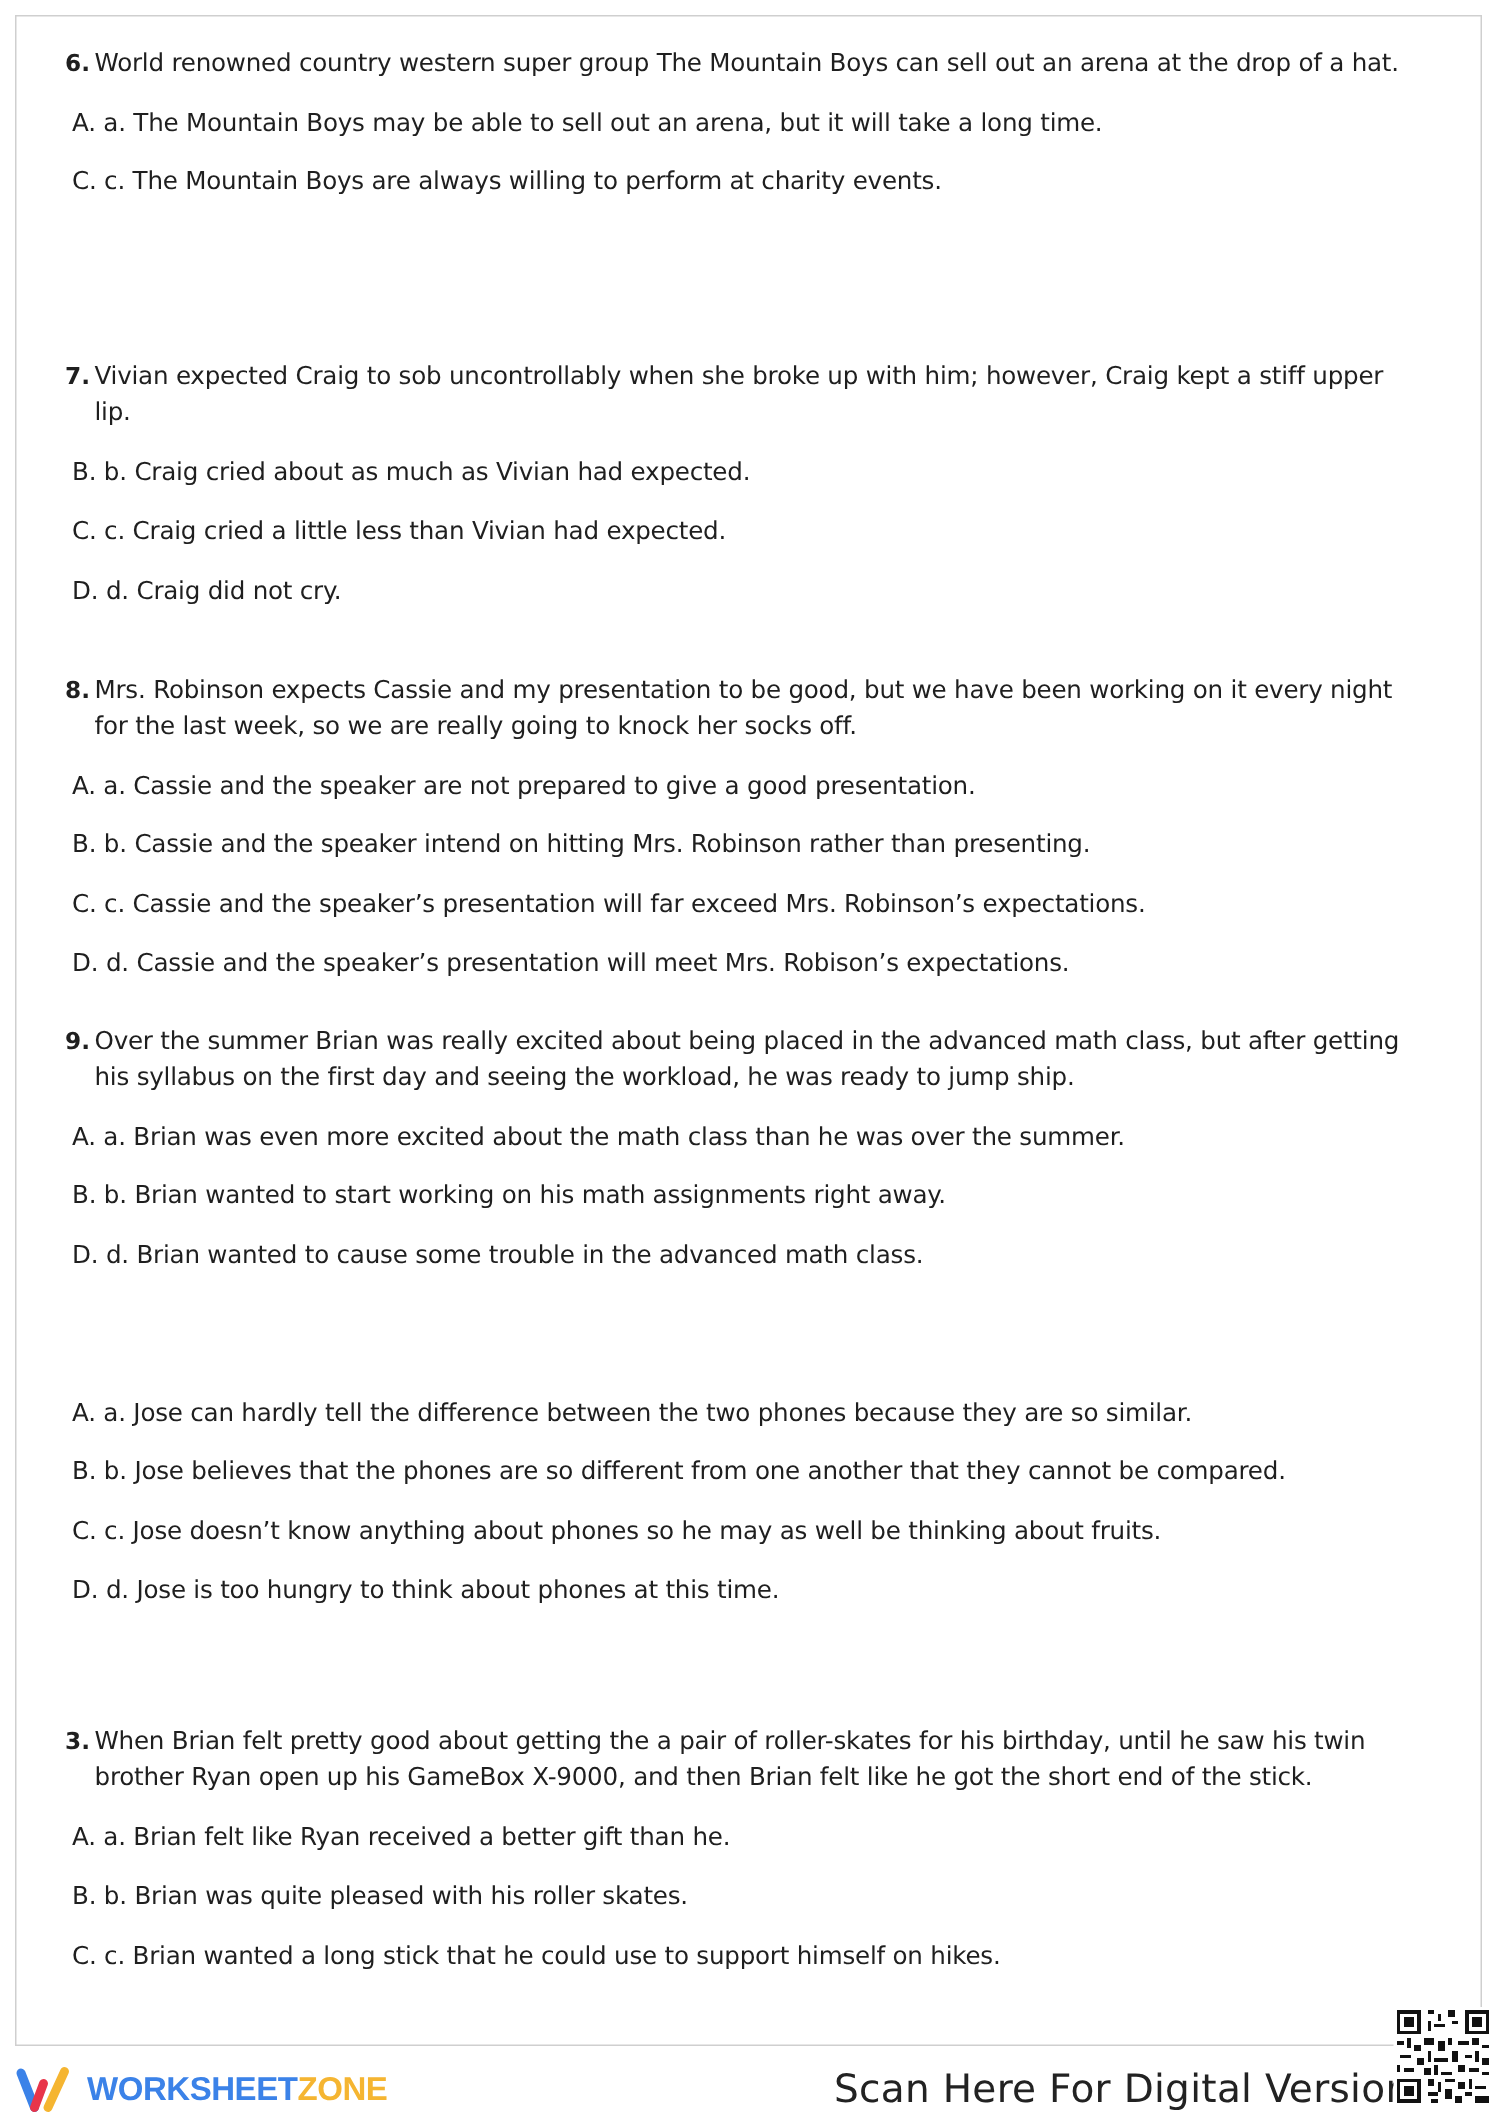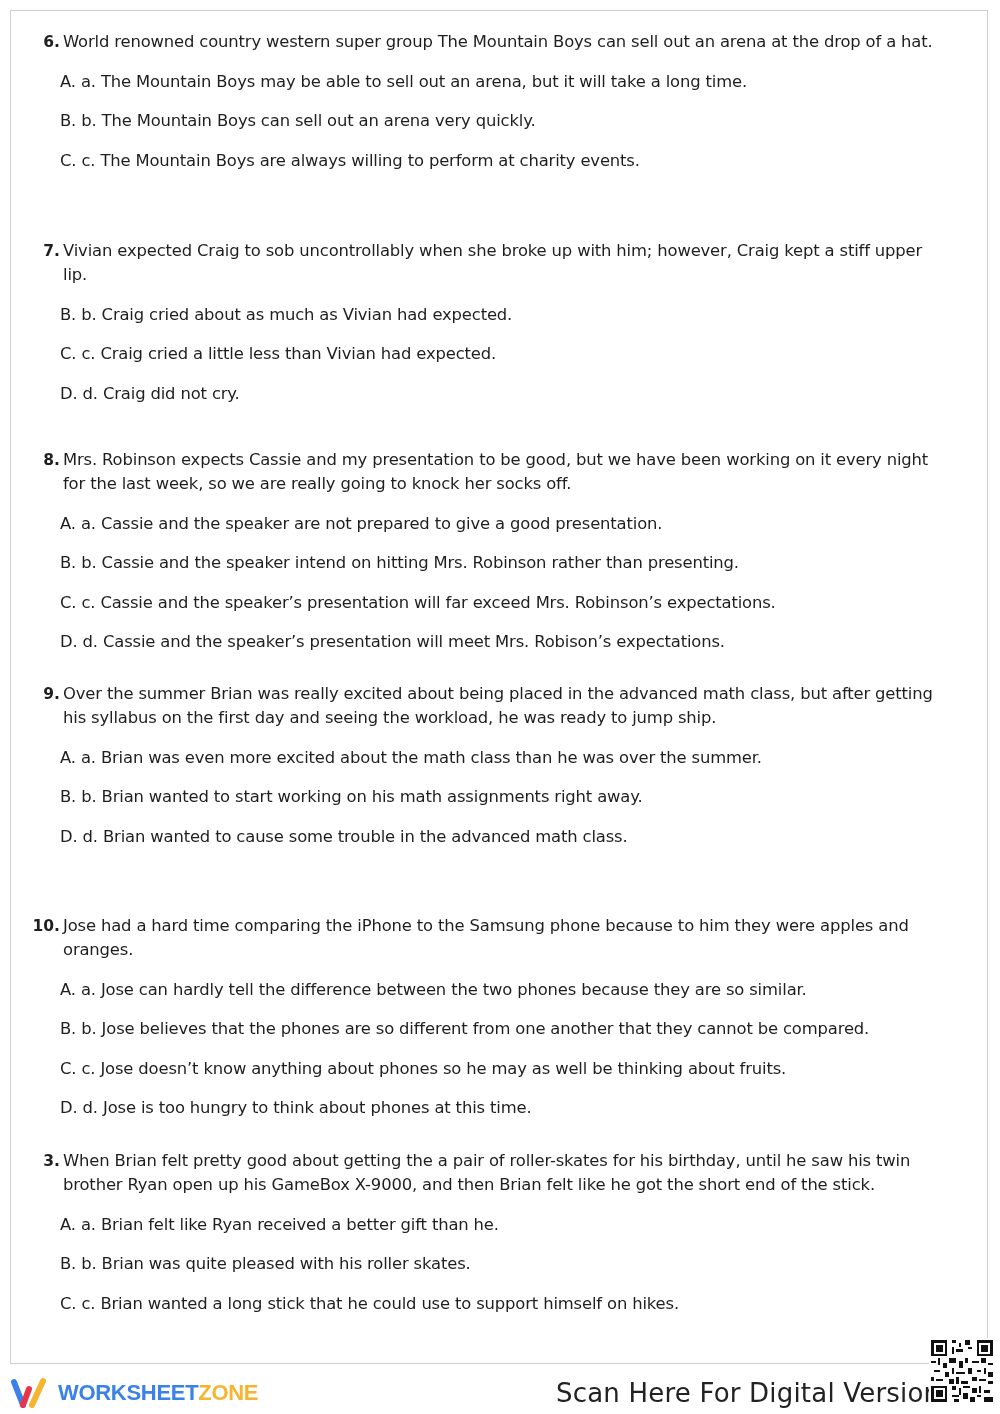--- a/index.html
+++ b/index.html
@@ -5,21 +5,21 @@
   html, body { margin: 0; padding: 0; background: #ffffff; }
   body { width: 1000px; height: 1414px; position: relative; overflow: hidden;
          font-family: "DejaVu Sans", sans-serif; color: #1f1f1f; }
   .frame { position: absolute; left: 10px; top: 10px; width: 978px; height: 1354px;
            border: 1px solid #cfcfcf; box-sizing: border-box; }
   .question { position: absolute; left: 24px; width: 920px; }
   .q-row { display: flex; align-items: flex-start; }
   .q-num { width: 36px; text-align: right; font-weight: bold; font-size: 15.5px;
            line-height: 24px; padding-right: 3px; flex-shrink: 0; }
   .q-text { font-size: 16.4px; line-height: 24px; letter-spacing: -0.15px; }
-  .options { margin-left: 36px; padding-left: 0; }
+  .options { margin-left: 24px; padding-left: 0; }
   .option { font-size: 16.4px; line-height: 24px; margin-top: 15.6px; letter-spacing: -0.15px; }
   .footer { position: absolute; left: 0; top: 1364px; width: 1000px; height: 50px; }
   .logo { position: absolute; left: 10px; top: 12px; display: flex; align-items: center; }
   .logo-mark { width: 44px; height: 34px; }
   .logo-text { font-family: "Liberation Sans", sans-serif; font-weight: bold;
                font-size: 22px; letter-spacing: -0.3px; margin-left: 4px; }
   .logo-text .w1 { color: #3b82e8; }
   .logo-text .w2 { color: #f5b531; }
   .scan-text { position: absolute; left: 556px; top: 14px; font-size: 26px;
                font-family: "DejaVu Sans", sans-serif; color: #222; letter-spacing: 0.2px; }
@@ -30,21 +30,20 @@
 
 <div class="frame"></div>
 
 <div class="question" style="top:30px">
   <div class="q-row">
     <span class="q-num">6.</span>
     <span class="q-text">World renowned country western super group The Mountain Boys can sell out an arena at the drop of a hat.</span>
   </div>
   <div class="options">
     <div class="option">A. a. The Mountain Boys may be able to sell out an arena, but it will take a long time.</div>
-    <div class="option">B. b. The Mountain Boys can sell out an arena very quickly.</div>
     <div class="option">C. c. The Mountain Boys are always willing to perform at charity events.</div>
   </div>
 </div>
 
 <div class="question" style="top:239px">
   <div class="q-row">
     <span class="q-num">7.</span>
     <span class="q-text">Vivian expected Craig to sob uncontrollably when she broke up with him; however, Craig kept a stiff upper lip.</span>
   </div>
   <div class="options">
@@ -73,24 +72,20 @@
     <span class="q-text">Over the summer Brian was really excited about being placed in the advanced math class, but after getting his syllabus on the first day and seeing the workload, he was ready to jump ship.</span>
   </div>
   <div class="options">
     <div class="option">A. a. Brian was even more excited about the math class than he was over the summer.</div>
     <div class="option">B. b. Brian wanted to start working on his math assignments right away.</div>
     <div class="option">D. d. Brian wanted to cause some trouble in the advanced math class.</div>
   </div>
 </div>
 
 <div class="question" style="top:914px">
-  <div class="q-row">
-    <span class="q-num">10.</span>
-    <span class="q-text">Jose had a hard time comparing the iPhone to the Samsung phone because to him they were apples and oranges.</span>
-  </div>
   <div class="options">
     <div class="option">A. a. Jose can hardly tell the difference between the two phones because they are so similar.</div>
     <div class="option">B. b. Jose believes that the phones are so different from one another that they cannot be compared.</div>
     <div class="option">C. c. Jose doesn’t know anything about phones so he may as well be thinking about fruits.</div>
     <div class="option">D. d. Jose is too hungry to think about phones at this time.</div>
   </div>
 </div>
 
 <div class="question" style="top:1149px">
   <div class="q-row">

